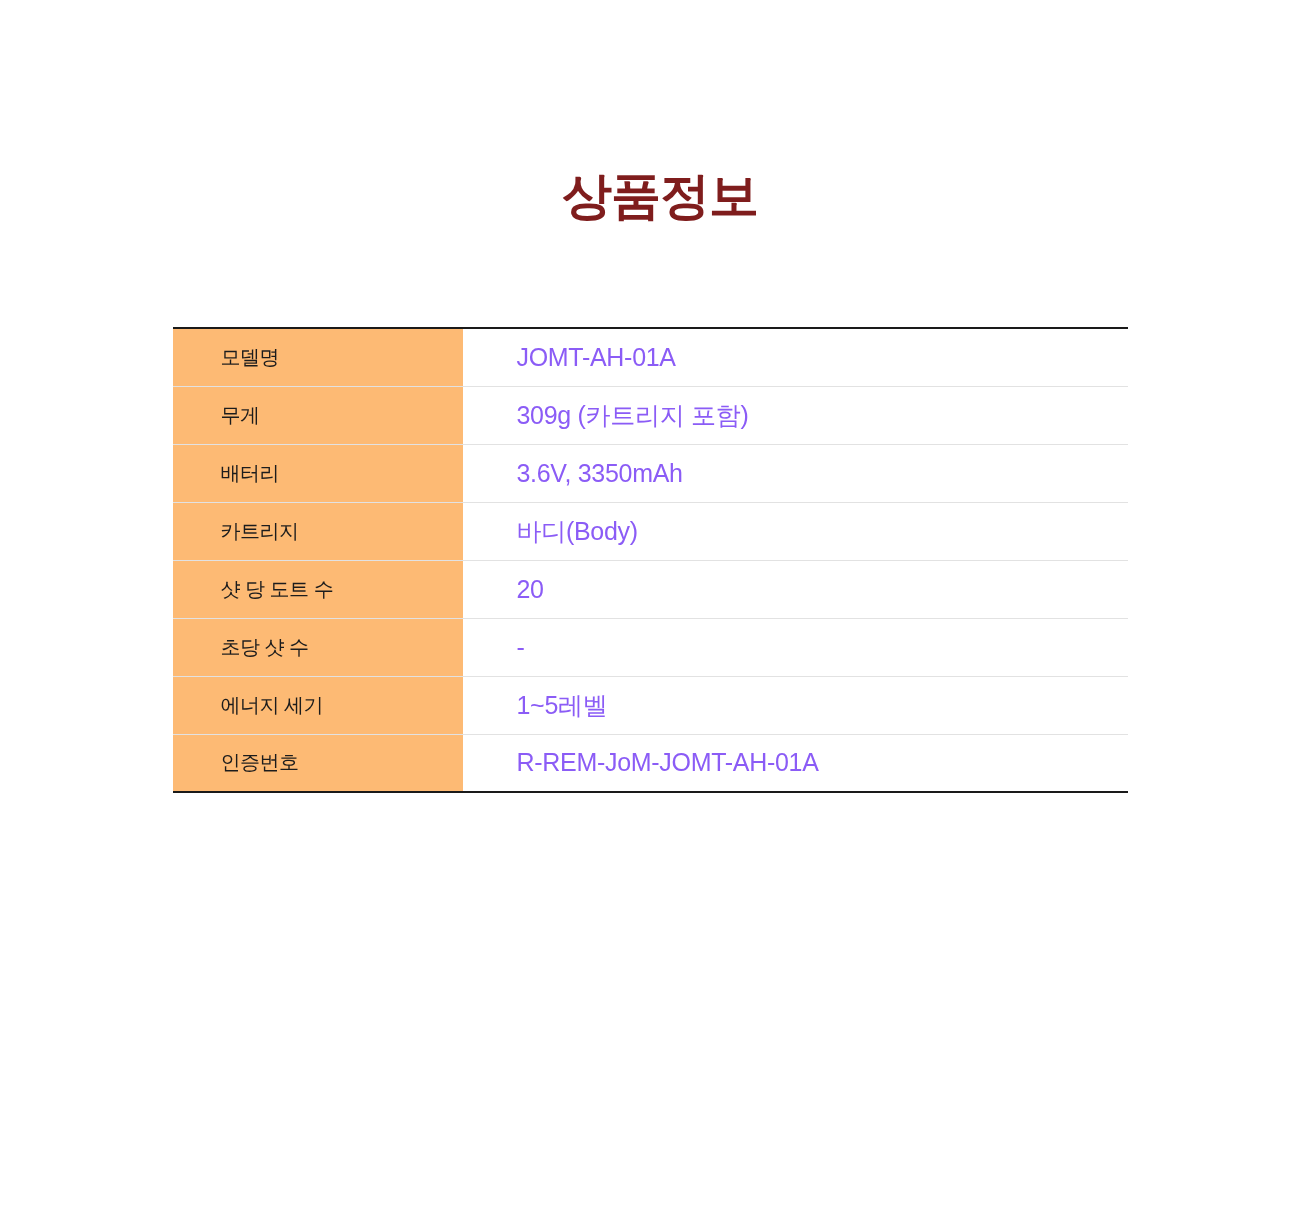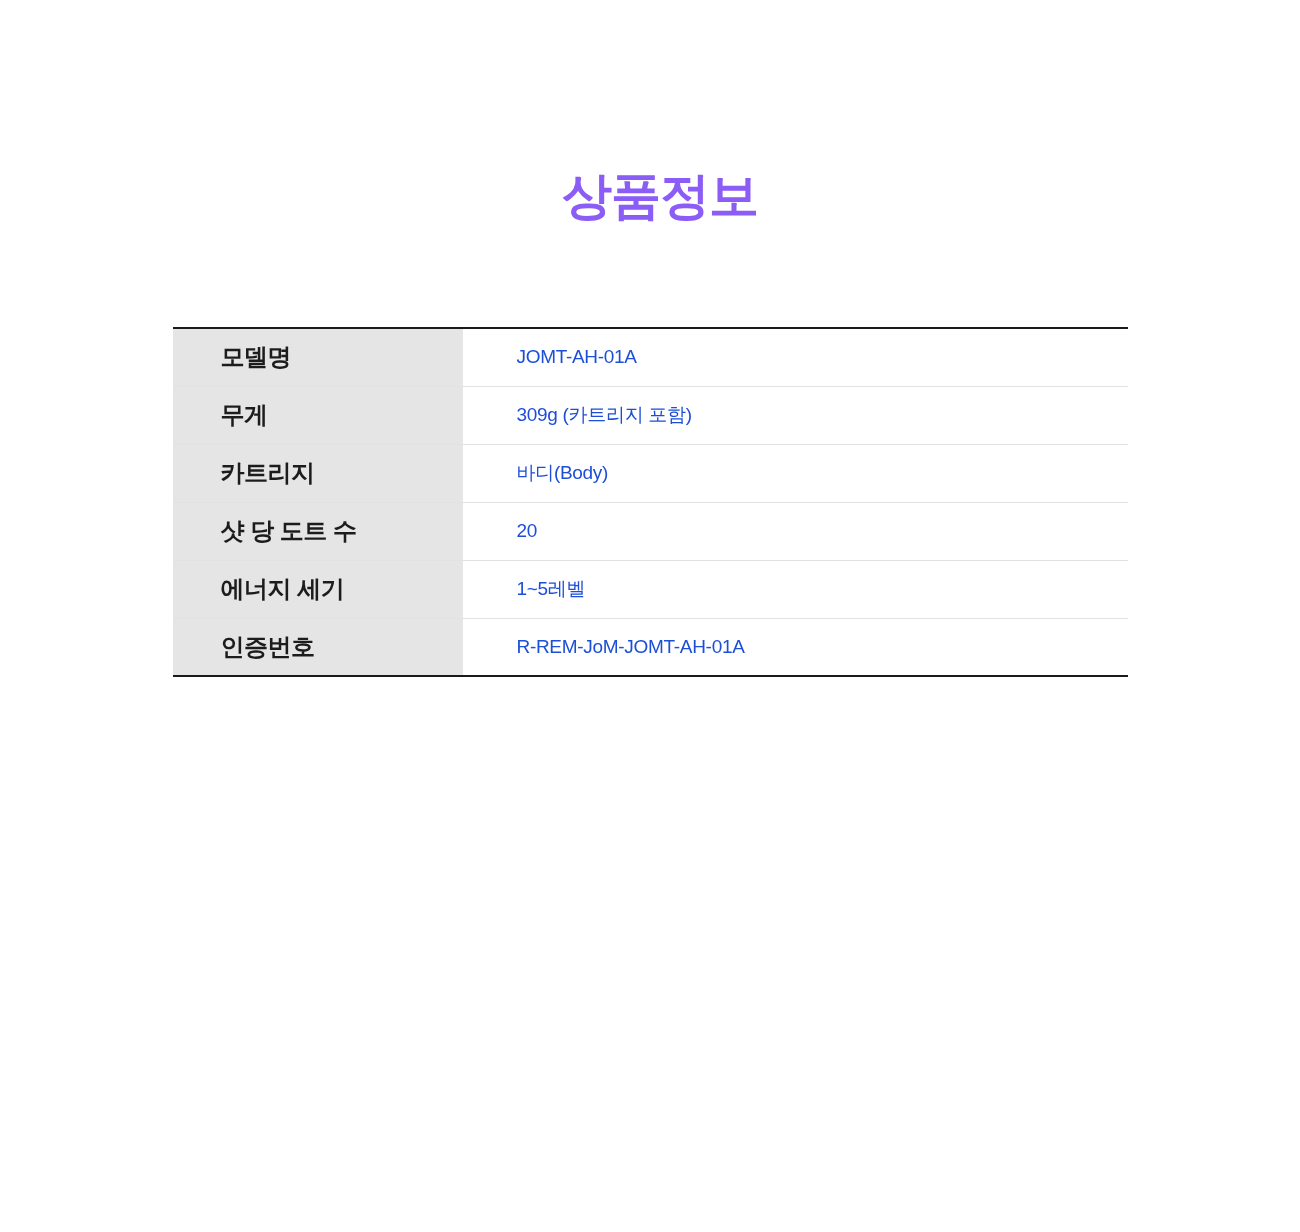--- a/index.html
+++ b/index.html
@@ -18,21 +18,21 @@
     width: 1300px;
     height: 1232px;
     position: relative;
     box-sizing: border-box;
   }
   .title {
     text-align: center;
     font-size: 50px;
     font-weight: 700;
     letter-spacing: -1px;
-    color: #8b5cf6;
+    color: #7f1d1d;
     padding-top: 132px;
     line-height: 1.2;
     margin-left: 20px;
   }
   .spec-table-wrap {
     margin: 0 auto;
     width: 955px;
     padding-top: 68px;
   }
   table.spec-table {
@@ -50,33 +50,33 @@
     border-bottom: 1px solid #e2e2e2;
     vertical-align: middle;
     font-weight: 400;
   }
   table.spec-table tr:last-child th,
   table.spec-table tr:last-child td {
     border-bottom: none;
   }
   table.spec-table th.spec-label {
     width: 290px;
-    background: #e5e5e5;
+    background: #fdba74;
     text-align: left;
-    font-size: 24px;
-    font-weight: 700;
+    font-size: 20px;
+    font-weight: 400;
     color: #1c1c1c;
     padding-left: 48px;
     letter-spacing: -0.5px;
     box-sizing: border-box;
   }
   table.spec-table td.spec-value {
     padding-left: 54px;
-    font-size: 19px;
-    color: #1d4ed8;
+    font-size: 25px;
+    color: #8b5cf6;
     letter-spacing: -0.3px;
   }
 </style>
 </head>
 <body>
 
 <div class="page">
 
   <h1 class="title">상품정보</h1>
 
@@ -85,26 +85,34 @@
       <tbody>
         <tr>
           <th class="spec-label">모델명</th>
           <td class="spec-value">JOMT-AH-01A</td>
         </tr>
         <tr>
           <th class="spec-label">무게</th>
           <td class="spec-value">309g (카트리지 포함)</td>
         </tr>
         <tr>
+          <th class="spec-label">배터리</th>
+          <td class="spec-value">3.6V, 3350mAh</td>
+        </tr>
+        <tr>
           <th class="spec-label">카트리지</th>
           <td class="spec-value">바디(Body)</td>
         </tr>
         <tr>
           <th class="spec-label">샷 당 도트 수</th>
           <td class="spec-value">20</td>
+        </tr>
+        <tr>
+          <th class="spec-label">초당 샷 수</th>
+          <td class="spec-value">-</td>
         </tr>
         <tr>
           <th class="spec-label">에너지 세기</th>
           <td class="spec-value">1~5레벨</td>
         </tr>
         <tr>
           <th class="spec-label">인증번호</th>
           <td class="spec-value">R-REM-JoM-JOMT-AH-01A</td>
         </tr>
       </tbody>

